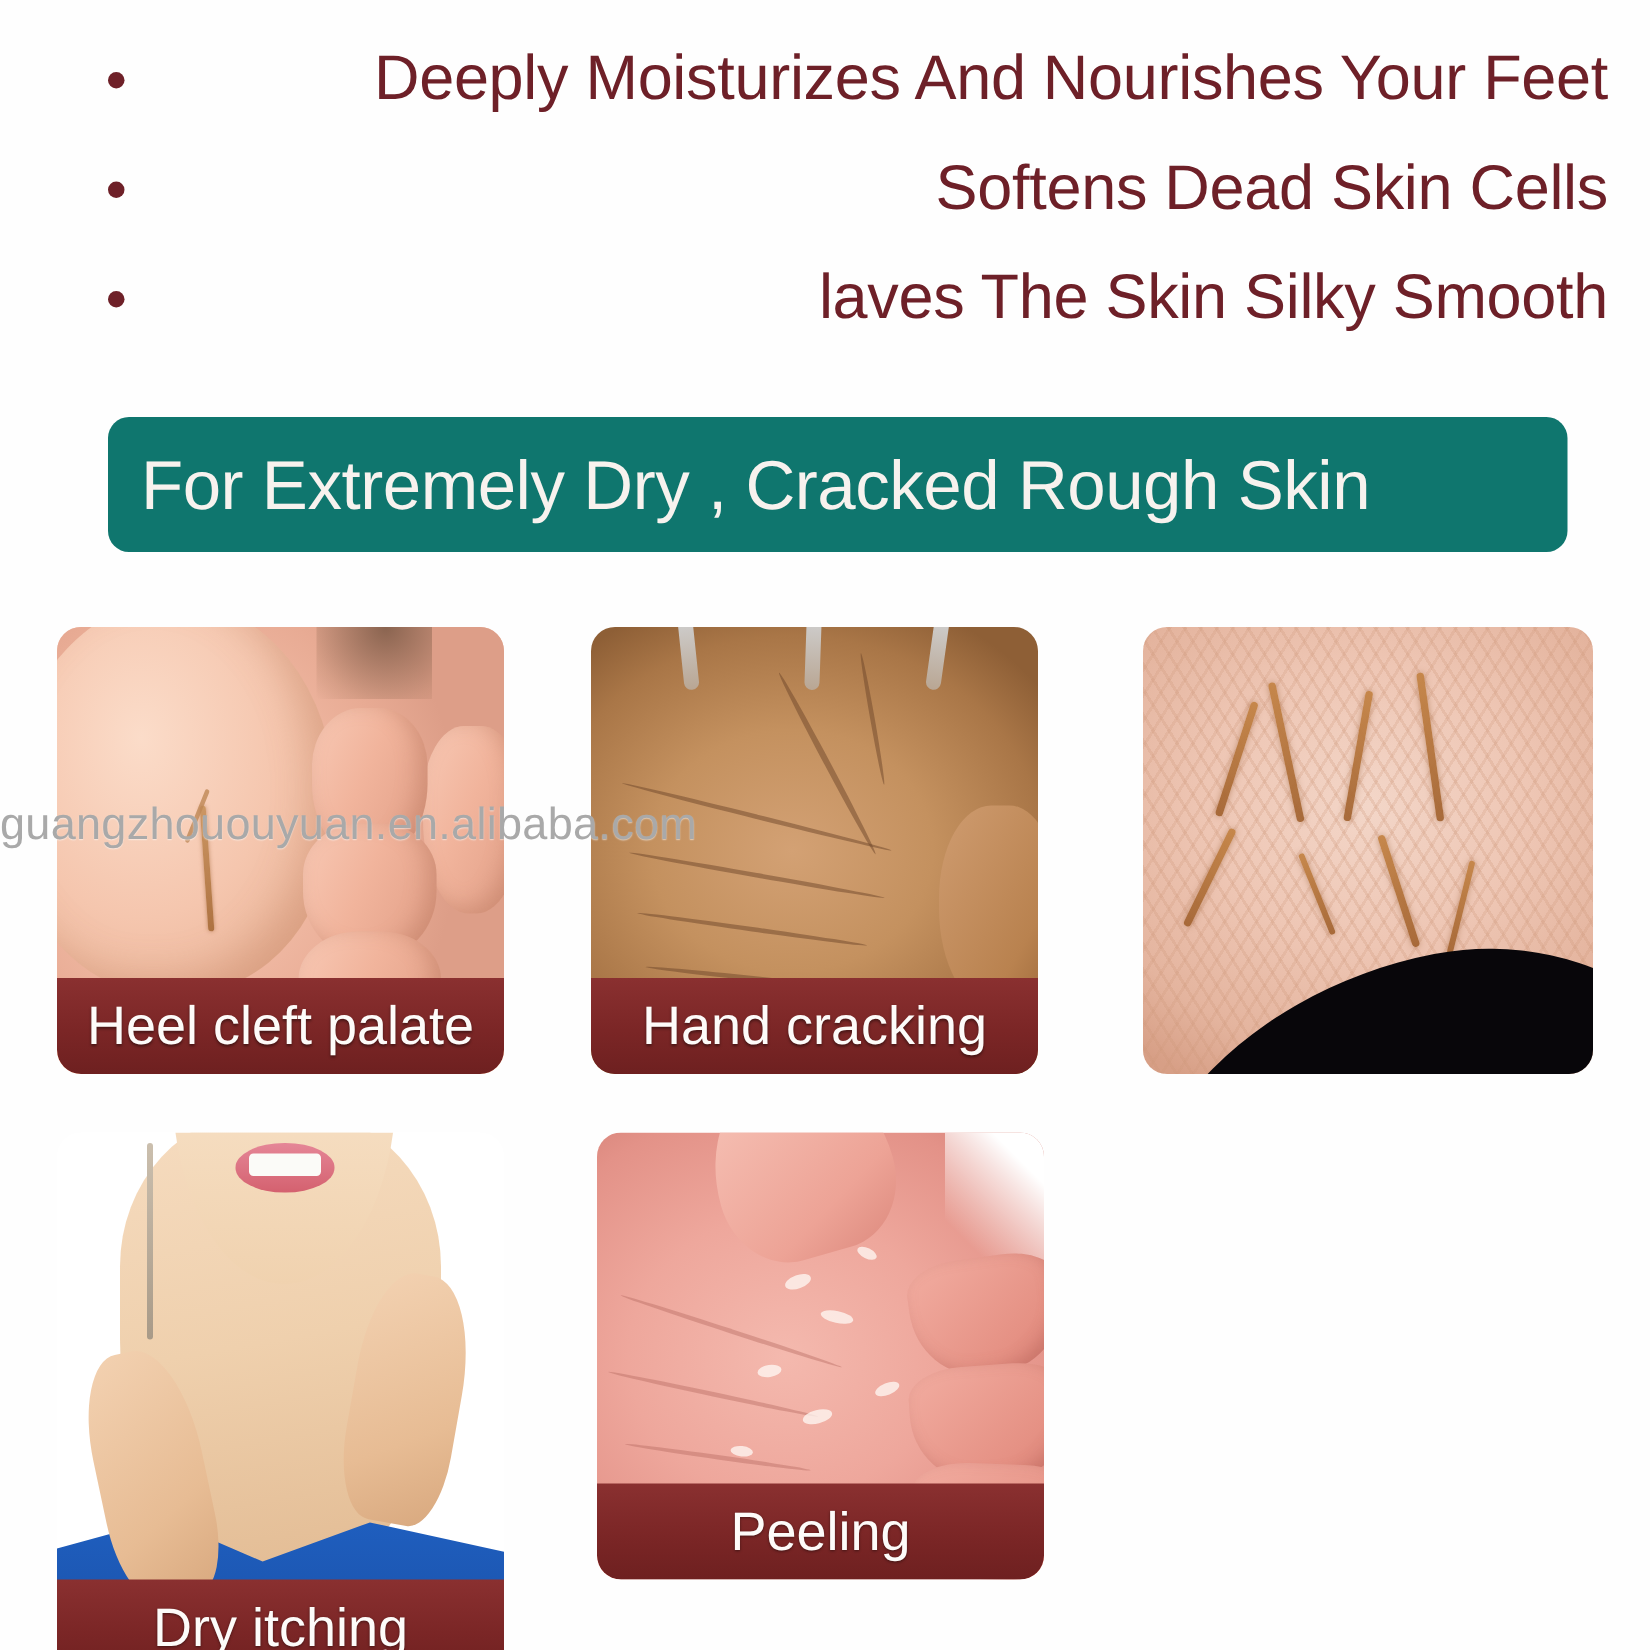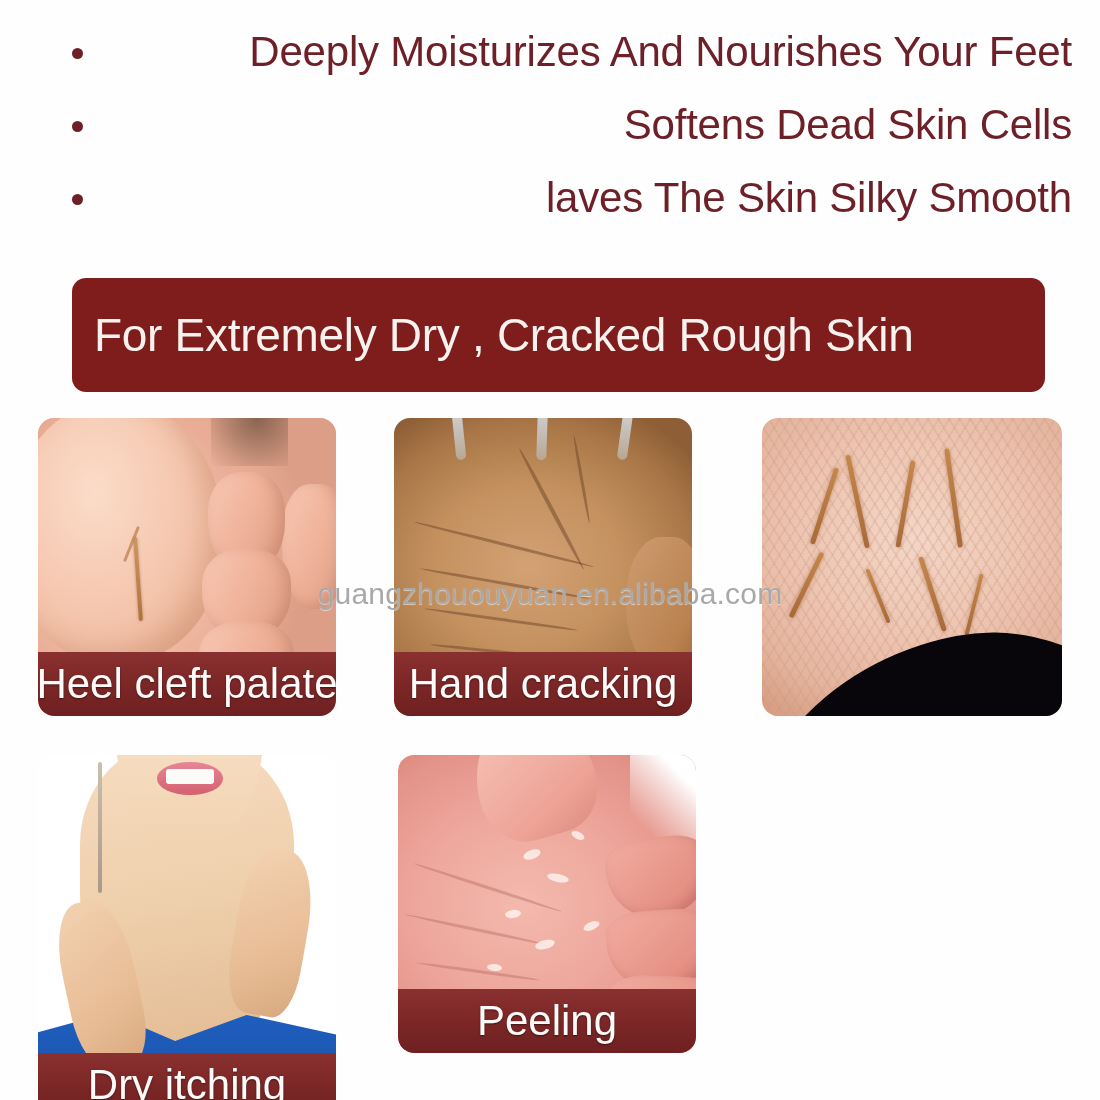--- a/index.html
+++ b/index.html
@@ -48,22 +48,22 @@
     letter-spacing: -0.2px;
     white-space: nowrap;
   }
 
   
   .banner {
     position: absolute;
     left: 72px;
     top: 278px;
     width: 973px;
-    height: 114px;
-    background: #7f1d1d;
+    height: 90px;
+    background: #0f766e;
     border-radius: 14px;
     display: flex;
     align-items: center;
   }
 
   .banner-text {
     font-size: 46px;
     color: #f7f2ee;
     padding-left: 22px;
     letter-spacing: -0.3px;
@@ -94,21 +94,21 @@
     bottom: 0;
     height: 64px;
     background: linear-gradient(180deg, #8a3030 0%, #7b2626 55%, #6e2020 100%);
     border-radius: 0 0 16px 16px;
     display: flex;
     align-items: center;
     justify-content: center;
   }
 
   .card-caption-text {
-    font-size: 42px;
+    font-size: 36px;
     color: #fdfbf9;
     text-shadow: 0 1px 2px rgba(0,0,0,0.45);
     white-space: nowrap;
   }
 
   
   .skin-layer { position: absolute; left:0; top:0; width:100%; height:100%; }
 
   
   .heel-bg {
@@ -324,28 +324,27 @@
   .pc1 { left: 4%; top: 44%; width: 52%; transform: rotate(18deg); }
   .pc2 { left: 2%; top: 58%; width: 48%; transform: rotate(12deg); }
   .pc3 { left: 6%; top: 72%; width: 42%; transform: rotate(8deg); }
 
   
   .watermark {
     position: absolute;
     left: 0;
     top: 533px;
     width: 1100px;
-    text-align: center;
+    text-align: left;
     font-size: 30px;
     color: #a9a9a9;
     letter-spacing: 0.2px;
     pointer-events: none;
     text-shadow: 0 1px 1px rgba(255,255,255,0.55);
     white-space: nowrap;
-    margin-top: 44px;
   }
 </style>
 </head>
 <body>
 
 <div class="benefits">
 
   <div class="benefit-row">
     <span class="bullet-dot"></span>
     <span class="benefit-text">Deeply Moisturizes And Nourishes Your Feet</span>

